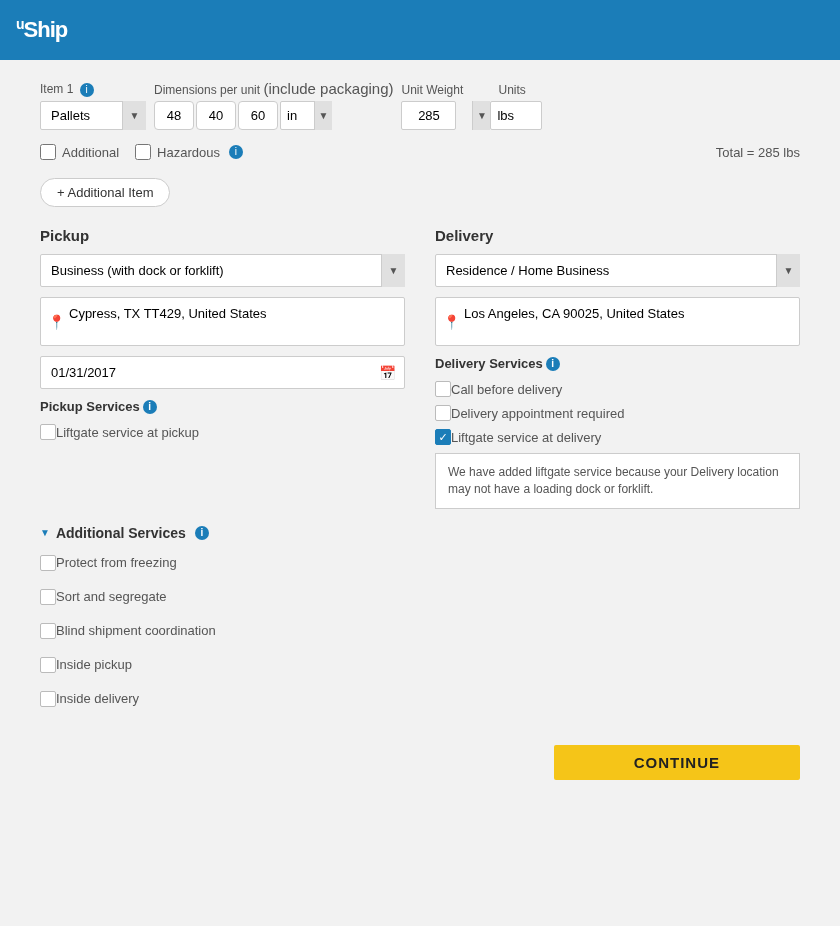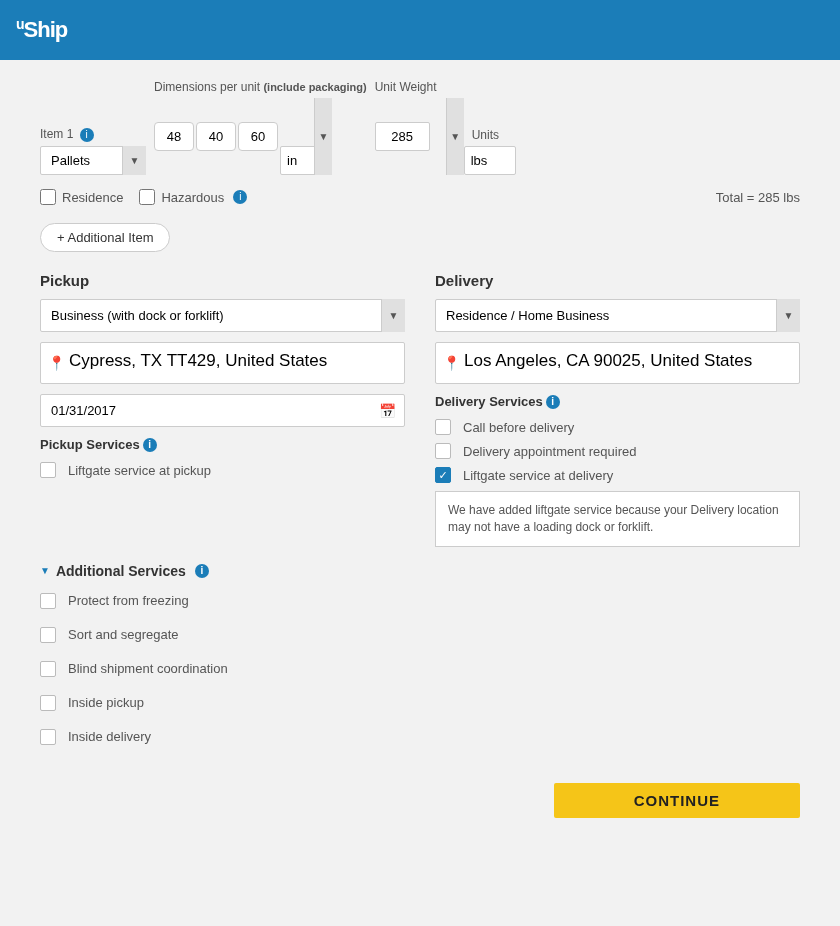--- a/index.html
+++ b/index.html
@@ -49,21 +49,21 @@
       align-items: flex-end;
       gap: 8px;
       margin-bottom: 14px;
     }
     .col-label {
       font-size: 12px;
       color: #555;
       margin-bottom: 4px;
       white-space: nowrap;
     }
-    .col-label .small { font-size: 11px; font-weight: bold; margin-top: 31px; }
+    .col-label .small { font-size: 15px; font-weight: normal; margin-top: 31px; }
     .select-wrap {
       position: relative;
       display: inline-block;
     }
     .select-wrap select {
       appearance: none;
       -webkit-appearance: none;
       background: white;
       border: 1px solid #ccc;
       padding: 6px 28px 6px 10px;
@@ -106,21 +106,20 @@
     }
     .unit-select-wrap select {
       appearance: none;
       -webkit-appearance: none;
       background: white;
       border: 1px solid #ccc;
       padding: 6px 22px 6px 6px;
       font-size: 13px;
       border-radius: 2px;
       width: 52px;
-      margin-top: 48px;
     }
     .weight-input {
       width: 55px;
       border: 1px solid #ccc;
       background: white;
       padding: 6px 4px;
       font-size: 13px;
       text-align: center;
       border-radius: 2px;
     }
@@ -210,22 +209,22 @@
       top: 50%;
       transform: translateY(-50%);
       font-size: 14px;
     }
     .location-icon.green { color: #3a7d44; }
     .location-icon.red { color: #c0392b; }
     .location-input {
       width: 100%;
       border: 1px solid #ccc;
       background: white;
-      padding: 8px 10px 12px 28px;
-      font-size: 17px;
+      padding: 8px 10px 24px 28px;
+      font-size: 13px;
       border-radius: 2px;
     }
     .date-input-wrap {
       position: relative;
       margin-bottom: 10px;
     }
     .date-input {
       width: 100%;
       border: 1px solid #ccc;
       background: white;
@@ -247,21 +246,21 @@
       font-weight: bold;
       color: #333;
       margin-bottom: 10px;
       display: flex;
       align-items: center;
       gap: 0;
     }
     .service-checkbox {
       display: flex;
       align-items: center;
-      gap: 12px;
+      gap: 0;
       font-size: 13px;
       color: #555;
       margin-bottom: 8px;
     }
     .checked-blue {
       width: 16px;
       height: 16px;
       background: #1b7db8;
       border: 1px solid #1b7db8;
       border-radius: 2px;
@@ -399,21 +398,21 @@
         <span>Units</span>
       </div>
       <input type="text" class="units-input" value="1" style="">
     </div>
   </div>
 
   
   <div class="stackable-row">
     <label class="checkbox-label">
       <input type="checkbox" style="">
-      <span>Residence</span>
+      <span>Additional</span>
     </label>
     <label class="checkbox-label">
       <input type="checkbox" style="">
       <span>Hazardous</span>
       <span class="info-icon">i</span>
     </label>
     <div class="total-text">Total = 285 lbs</div>
   </div>
 
   

